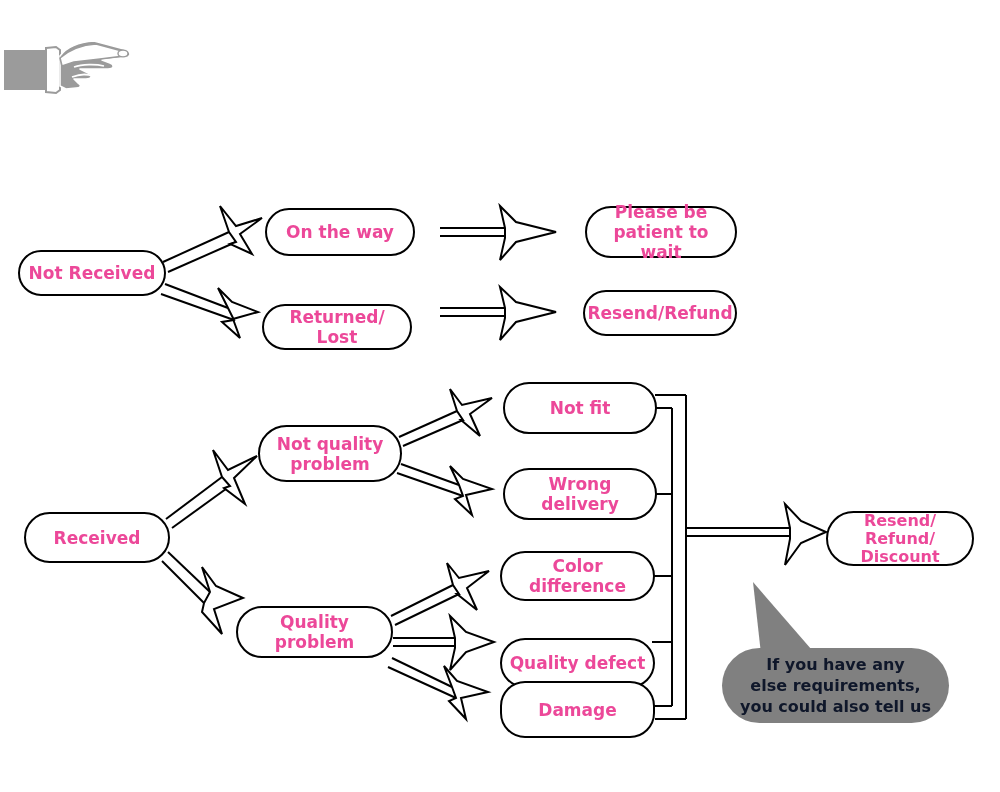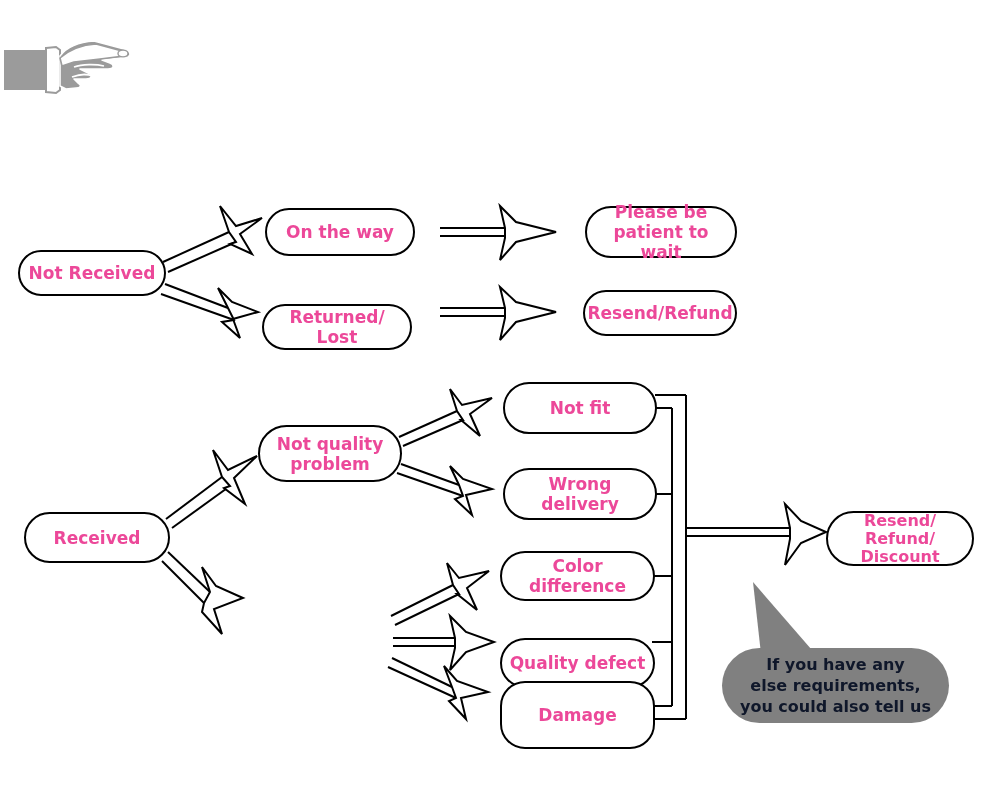--- a/index.html
+++ b/index.html
@@ -221,30 +221,31 @@
 
   <div class="node" style="left:262px; top:304px; width:150px; height:46px; border-radius:23px;">Returned/ Lost</div>
 
   <div class="node" style="left:583px; top:290px; width:154px; height:46px; border-radius:23px;">Resend/Refund</div>
 
   <div class="node" style="left:24px; top:512px; width:146px; height:51px; border-radius:26px;">Received</div>
 
   <div class="node" style="left:258px; top:425px; width:144px; height:57px; border-radius:29px;">Not quality
 problem</div>
 
+  <div class="node" style="left:236px; top:606px; width:157px; height:52px; border-radius:26px;">Quality problem</div>
 
   <div class="node" style="left:503px; top:382px; width:154px; height:52px; border-radius:26px;">Not fit</div>
 
   <div class="node" style="left:503px; top:468px; width:154px; height:52px; border-radius:26px;">Wrong delivery</div>
 
   <div class="node" style="left:500px; top:551px; width:155px; height:50px; border-radius:25px;">Color difference</div>
 
   <div class="node" style="left:500px; top:638px; width:155px; height:50px; border-radius:25px;">Quality defect</div>
 
-  <div class="node" style="left:500px; top:681px; width:155px; height:68px; border-radius:25px;text-align:center;">Damage</div>
+  <div class="node" style="left:500px; top:681px; width:155px; height:57px; border-radius:25px;text-align:center;">Damage</div>
 
   <div class="node" style="left:826px; top:511px; width:148px; height:55px; border-radius:28px; font-size:16px; line-height:18px;">Resend/
 Refund/
 Discount</div>
 
   <svg id="callout-tail" viewBox="0 0 130 110">
     <path d="M18 4 L96 94 L28 94 Z" fill="#808080"></path>
   </svg>
   <div id="callout-bubble">If you have any
 else requirements,

